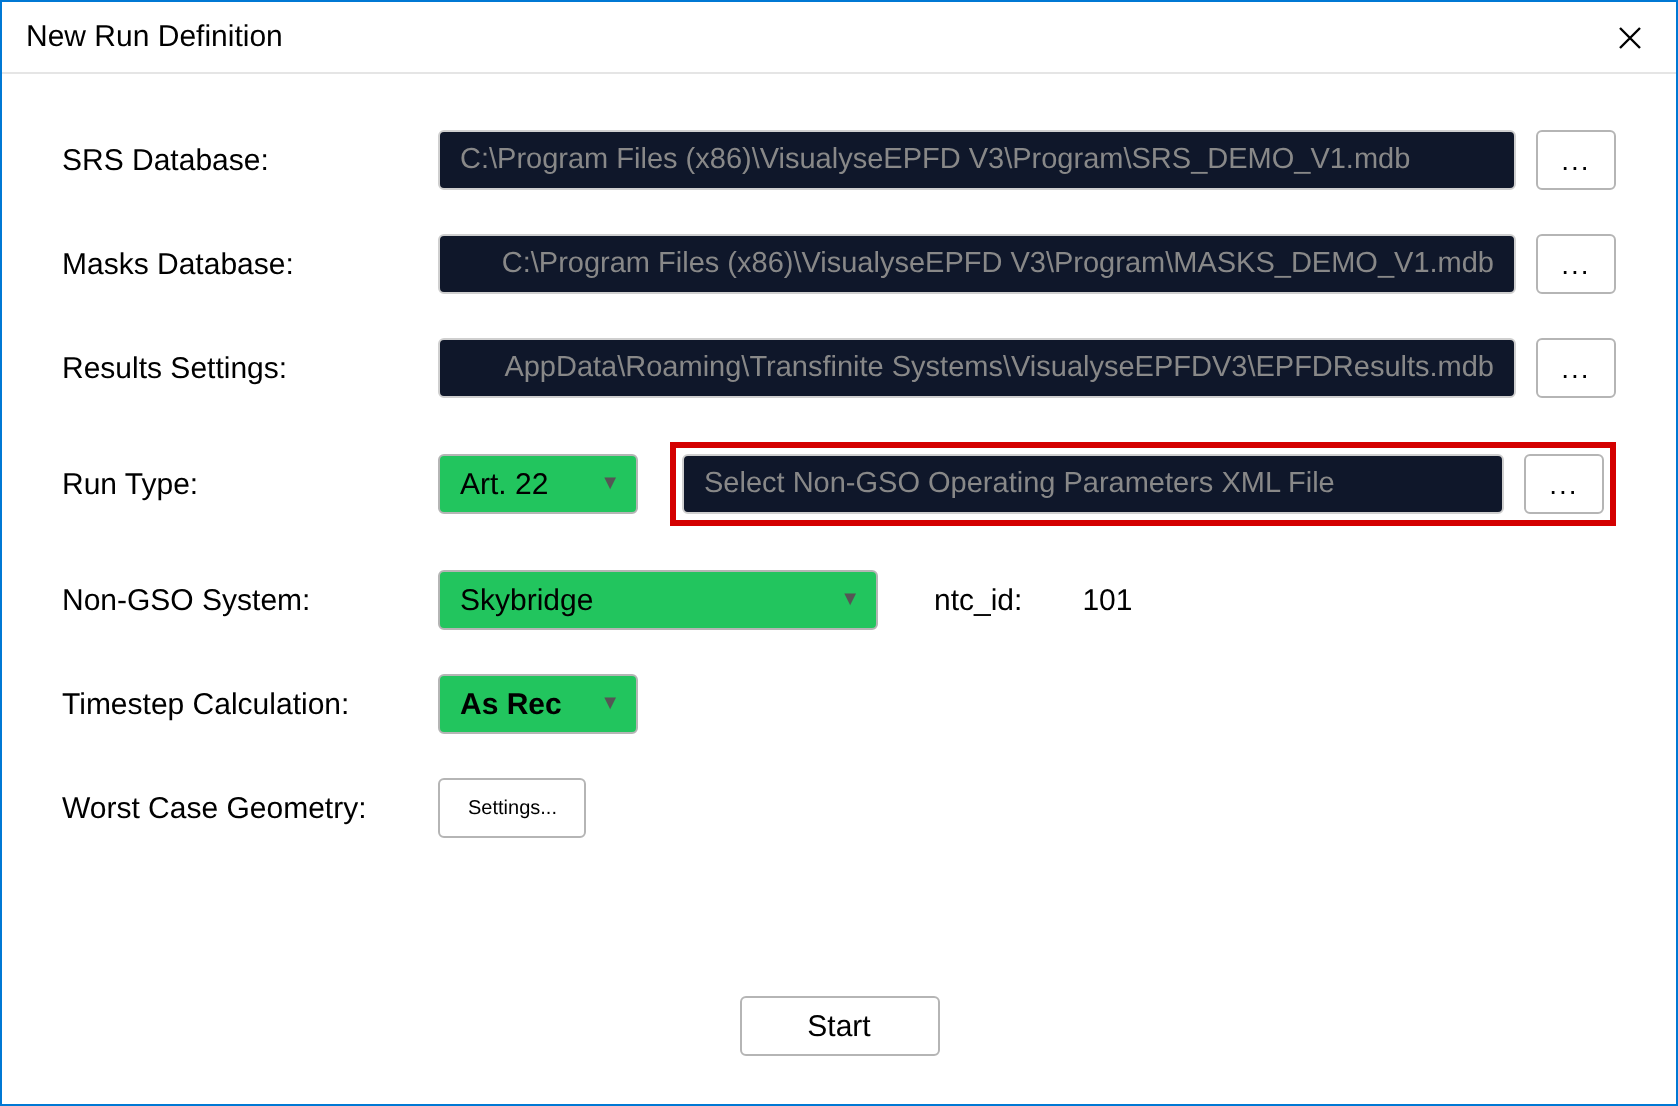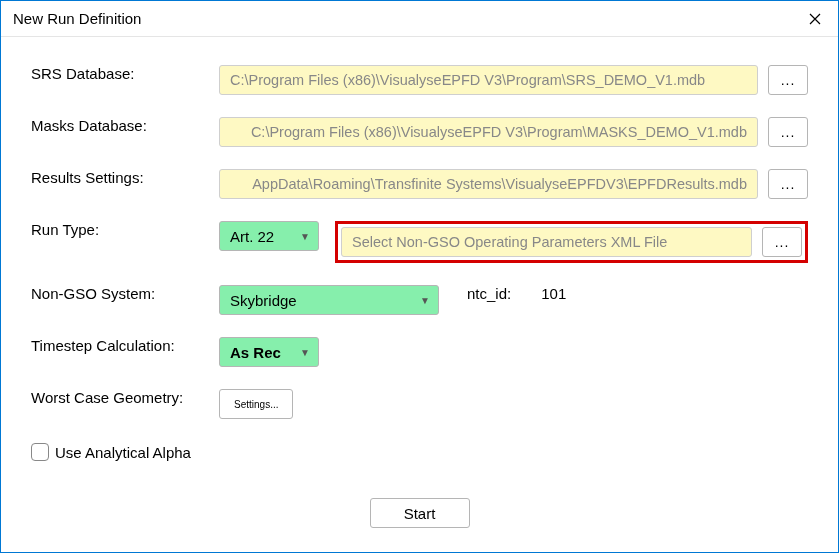--- a/index.html
+++ b/index.html
@@ -20,46 +20,46 @@
   .titlebar .close {
     width: 46px; height: 36px;
     display: flex; align-items: center; justify-content: center;
     font-size: 18px; color: #000; cursor: pointer;
   }
   .body {
     flex: 1; padding: 28px 30px 18px 30px;
     display: flex; flex-direction: column;
   }
   .row {
-    display: flex; align-items: flex-start;
+    display: flex; align-items: center;
     margin-bottom: 22px;
   }
   .row.tight { margin-bottom: 20px; }
   .label-col {
     width: 188px; font-size: 15px; color: #000;
   }
   .path-input {
     flex: 1; height: 30px;
     border: 1px solid #cfcfcf; border-radius: 3px;
     padding: 0 10px; font-size: 14.5px; color: #888;
-    background: #fef9c3; display: flex; align-items: center;
+    background: #0f172a; display: flex; align-items: center;
     overflow: hidden; white-space: nowrap;
     justify-content: flex-end;
   }
   .path-input.left { justify-content: flex-start; }
   .browse-btn {
     width: 40px; height: 30px; margin-left: 10px;
     border: 1px solid #b5b5b5; border-radius: 3px;
     background: #fff; font-size: 14px; letter-spacing: 1px;
     display: flex; align-items: center; justify-content: center;
     cursor: pointer;
   }
   .select {
     height: 30px; border: 1px solid #b5b5b5; border-radius: 3px;
-    background: #86efac; font-size: 15px; padding: 0 24px 0 10px;
+    background: #22c55e; font-size: 15px; padding: 0 24px 0 10px;
     display: flex; align-items: center; position: relative;
     cursor: pointer;
   }
   .select .chev {
     position: absolute; right: 8px; top: 50%; transform: translateY(-50%);
     font-size: 10px; color: #555;
   }
   .sel-runtype { width: 100px; }
   .sel-ngso { width: 220px; }
   .sel-timestep { width: 100px; font-weight: bold; }
@@ -157,23 +157,19 @@
         <span>As Rec</span>
         <span class="chev">▼</span>
       </div>
     </div>
 
     <div class="row tight">
       <div class="label-col">Worst Case Geometry:</div>
       <div class="settings-btn">Settings...</div>
     </div>
 
-    <div class="checkbox-row">
-      <div class="checkbox"></div>
-      <span>Use Analytical Alpha</span>
-    </div>
 
     <div class="footer">
       <div class="footer-btn">Start</div>
     </div>
 
   </div>
 </div>
 
 </body></html>

